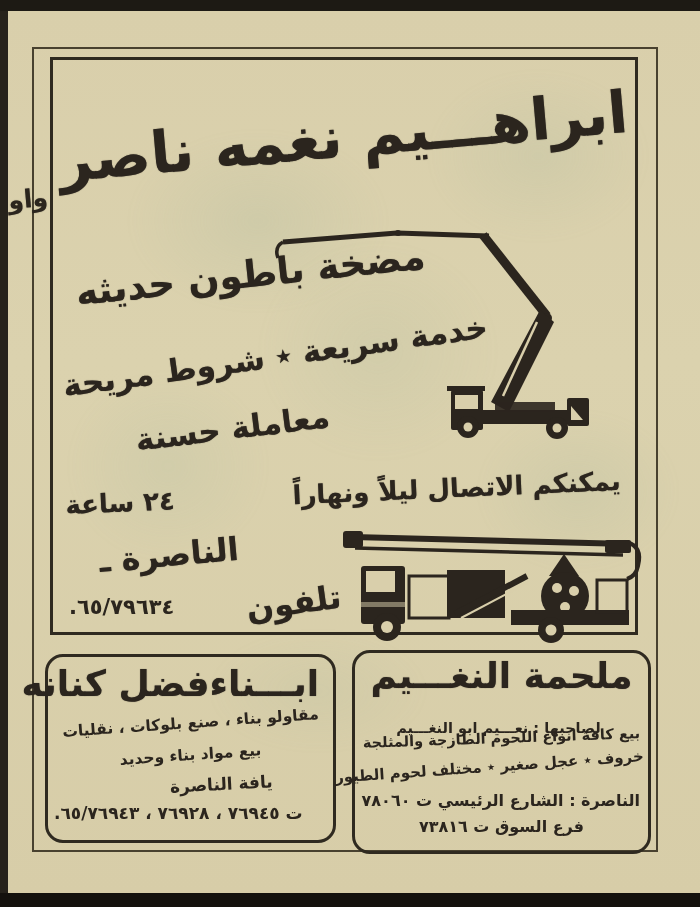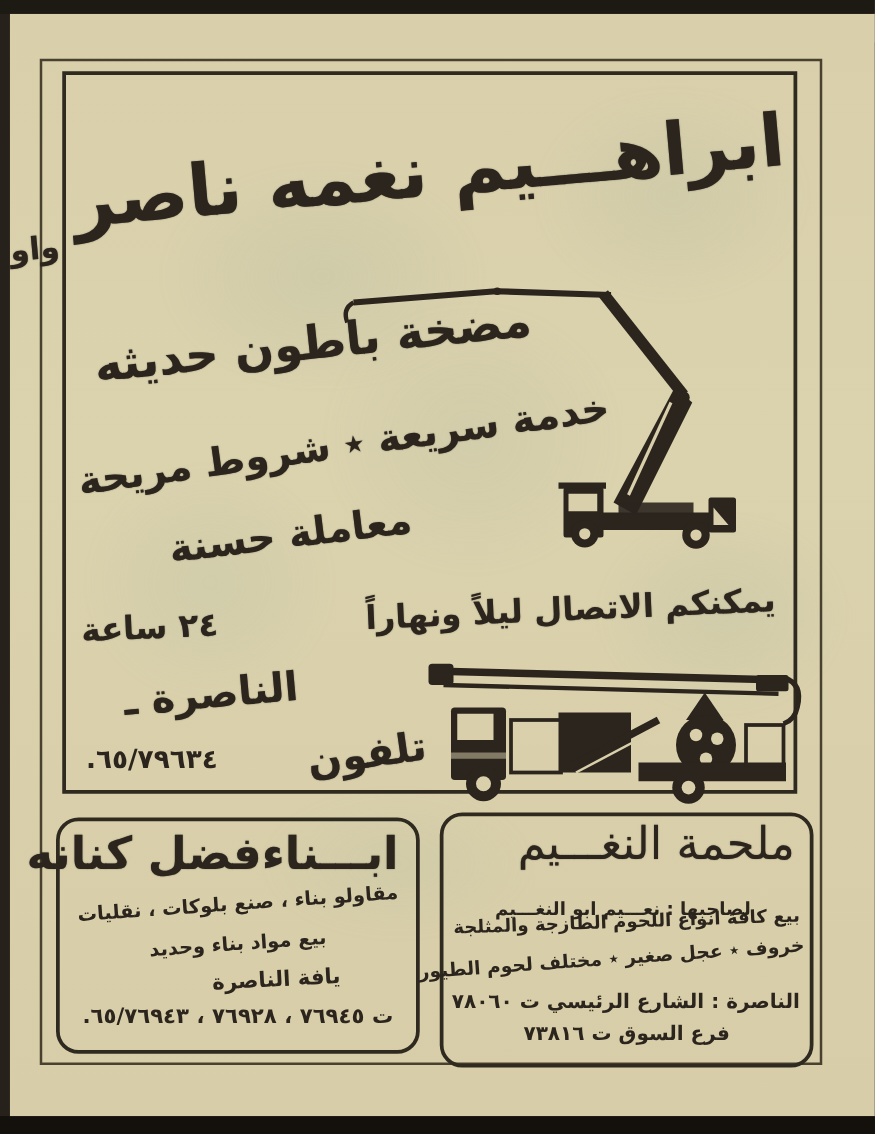--- a/index.html
+++ b/index.html
@@ -53,22 +53,22 @@
   #truck-folded{left:286px;top:458px;width:312px;height:126px;}
   
   .sub-ad{position:absolute;border:3px solid #2f2a20;border-radius:18px;}
   #kananeh-ad{left:37px;top:643px;width:285px;height:183px;}
   #naghim-ad{left:344px;top:639px;width:293px;height:198px;}
   .sub-ad .txt{position:absolute;}
   #kananeh-title{top:8px;right:14px;left:10px;text-align:left;font-size:36px;font-weight:bold;letter-spacing:-1px;}
   #kananeh-line1{top:58px;right:8px;left:8px;text-align:center;font-size:15.5px;font-weight:bold;transform:rotate(-4deg);}
   #kananeh-line2{top:90px;right:30px;left:30px;text-align:center;font-size:15.5px;font-weight:bold;transform:rotate(-4deg);}
   #kananeh-line3{top:119px;right:60px;font-size:17px;font-weight:bold;transform:rotate(-3deg);}
-  #kananeh-phone{top:148px;right:6px;left:6px;text-align:center;font-size:17px;font-weight:bold;}
-  #naghim-title{top:4px;right:12px;left:12px;text-align:right;font-size:36px;font-weight:normal;letter-spacing:-1px;}
+  #kananeh-phone{top:148px;right:6px;left:6px;text-align:left;font-size:17px;font-weight:bold;}
+  #naghim-title{top:4px;right:12px;left:12px;text-align:center;font-size:36px;font-weight:bold;letter-spacing:-1px;}
   #naghim-owner{top:52px;right:20px;left:14px;text-align:center;font-size:14.5px;font-weight:bold;margin-top:16px;}
   #naghim-products{top:78px;right:4px;left:4px;text-align:center;font-size:14.5px;font-weight:bold;transform:rotate(-2deg);}
   #naghim-meats{top:106px;right:4px;left:4px;text-align:center;font-size:15px;font-weight:bold;transform:rotate(-4deg);}
   #naghim-address{top:140px;right:8px;left:8px;text-align:center;font-size:16px;font-weight:bold;}
   #naghim-branch{top:166px;right:40px;left:40px;text-align:center;font-size:16px;font-weight:bold;}
 </style>
 </head>
 <body>
 
 <div id="stage">

